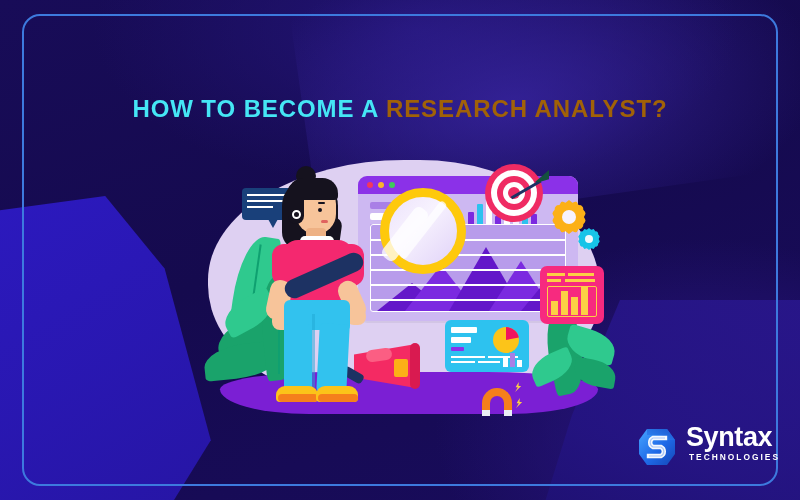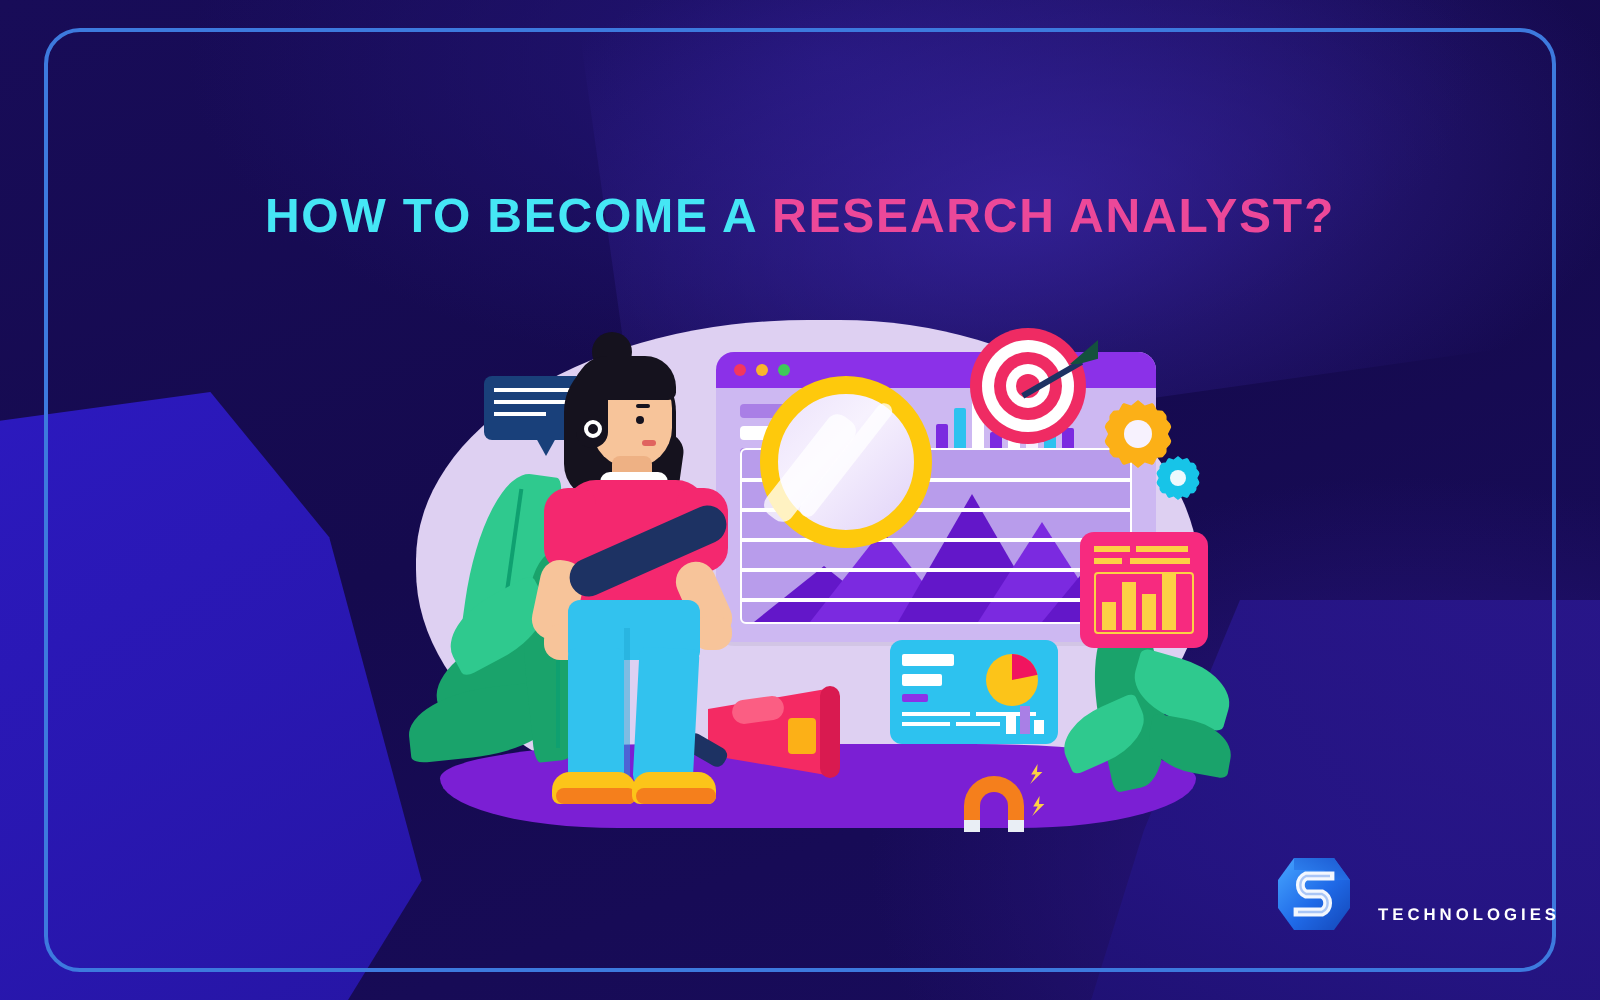--- a/index.html
+++ b/index.html
@@ -29,21 +29,21 @@
     transform:rotate(-8deg); }
 
   .frame { position:absolute; left:22px; top:14px; right:22px; bottom:14px;
     border:2px solid #3f7fe0; border-radius:18px; pointer-events:none;
     border-color:#3d7ade; }
 
   
   .title { position:absolute; left:0; right:0; top:97px; text-align:center;
     font-size:24px; font-weight:bold; letter-spacing:.9px; line-height:1; }
   .title .t-cyan { color:#45e6f5; }
-  .title .t-white { color:#ec4899; }
+  .title .t-white { color:#a16207; }
 
   
   .illus { position:absolute; left:200px; top:148px; width:420px; height:290px; }
 
   .blob { position:absolute; left:8px; top:12px; width:392px; height:250px;
     background:#ded0f2; border-radius:50% 46% 50% 48% / 48% 52% 46% 50%; }
   .ground { position:absolute; left:20px; top:224px; width:378px; height:42px;
     background:#7b1fd4; border-radius:50% 50% 40% 40% / 70% 70% 100% 100%; }
 
   
@@ -317,16 +317,17 @@
             <stop offset="0%" stop-color="#2f87f5"></stop>
             <stop offset="100%" stop-color="#1a54cc"></stop>
           </linearGradient>
         </defs>
         <path d="M11 3 L31 3 L39 14 L39 28 L31 39 L11 39 L3 28 L3 14 Z" fill="url(#hexg)"></path>
         <path d="M11 3 L31 3 L39 14 L30 14 L26 9 L11 9 Z" fill="url(#hexg2)" opacity=".85"></path>
         <path d="M29 12 L17 12 A5 5 0 0 0 17 21 L25 21 A5 5 0 0 1 25 30 L13 30" fill="none" stroke="#ffffff" stroke-width="4.4" stroke-linecap="square" opacity=".95"></path>
         <path d="M29 12 L17 12 A5 5 0 0 0 17 21 L25 21 A5 5 0 0 1 25 30 L13 30" fill="none" stroke="#1f6ae8" stroke-width="1.2" opacity=".35"></path>
       </svg>
     </div>
+    <div class="logo-word">Syntax</div>
     <div class="logo-sub">TECHNOLOGIES</div>
   </div>
 
 </div>
 
 </body></html>

